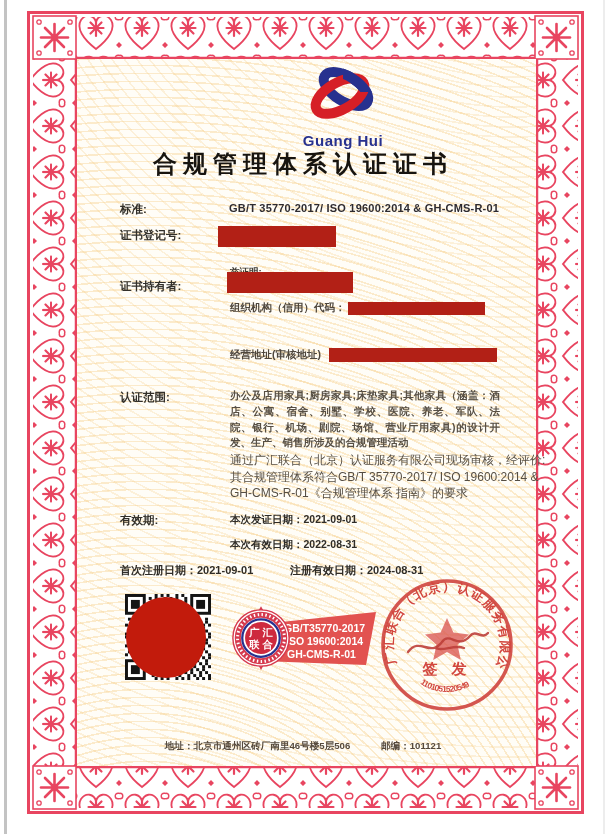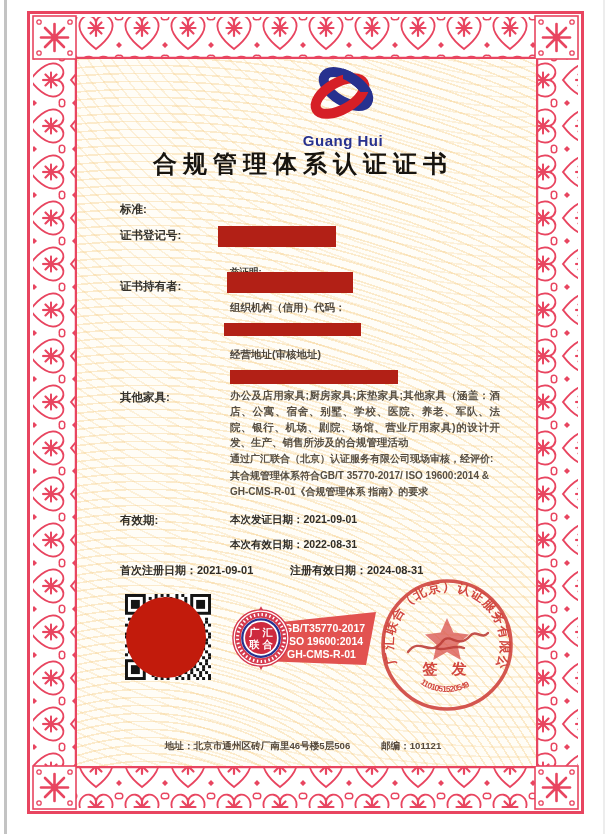--- a/index.html
+++ b/index.html
@@ -20,23 +20,23 @@
   .abs{position:absolute;}
   .logo-wrap{left:0;top:62px;width:606px;text-align:center;padding-left:40px;}
   .logo-text{margin-top:2px;font-size:15px;font-weight:bold;color:#27318f;letter-spacing:.5px;}
   .title{left:0;top:148px;width:606px;text-align:center;font-size:24px;font-weight:800;
          color:#17140f;letter-spacing:6px;box-sizing:border-box;}
   .lbl{font-size:11.5px;font-weight:bold;color:#33302a;}
   .val-std{font-size:11px;font-weight:bold;color:#2e2b30;letter-spacing:.2px;}
   .certify{font-size:9.5px;font-weight:bold;color:#3a362f;}
   .sublbl{font-size:10.5px;font-weight:600;color:#4e463c;}
   .redact{background:#b22016;}
-  .rowflex{display:flex;gap:8px;flex-direction:column;}
+  .rowflex{display:flex;align-items:center;gap:8px;}
   .scope{font-size:10.5px;font-weight:600;color:#564e43;line-height:15.8px;text-align:justify;}
-  .audit{font-size:10px;font-weight:700;color:#564e43;}
+  .audit{font-size:12px;font-weight:400;color:#564e43;}
   .dateline{font-size:10.5px;font-weight:bold;color:#2f2c27;}
   .regline{font-size:11px;font-weight:bold;color:#2f2c27;}
   .footer-para{font-size:9.4px;font-weight:600;color:#55493c;line-height:15.2px;text-align:justify;}
   .addr{left:0;top:740px;width:606px;text-align:center;font-size:9.6px;font-weight:600;color:#55493c;}
   .addr span{margin:0 14px;}
   .qr-seal{border-radius:50%;background:#c21b0c;}
   .stamp{opacity:.93;}
 </style>
 </head>
 <body>
@@ -130,41 +130,42 @@
       <g clip-path="url(#logoclip)">
         <ellipse cx="49" cy="27" rx="25" ry="12.5" fill="none" stroke="#27318f" stroke-width="10" transform="rotate(32 49 27)"></ellipse>
       </g>
     </svg>
     <div class="logo-text">Guang Hui</div>
   </div>
 
   <div class="abs title">合规管理体系认证证书</div>
 
   <div class="abs lbl" style="left:120px;top:202px;">标准:</div>
+  <div class="abs val-std" style="left:229px;top:202px;">GB/T 35770-2017/ ISO 19600:2014 &amp; GH-CMS-R-01</div>
 
   <div class="abs lbl" style="left:120px;top:228px;">证书登记号:</div>
   <div class="abs redact" style="left:218px;top:226px;width:118px;height:21px;"></div>
 
   <div class="abs certify" style="left:230px;top:266px;">兹证明:</div>
 
   <div class="abs lbl" style="left:120px;top:279px;">证书持有者:</div>
   <div class="abs redact" style="left:227px;top:272px;width:126px;height:21px;"></div>
 
   <div class="abs rowflex" style="left:230px;top:301px;">
     <span class="sublbl">组织机构（信用）代码：</span>
     <span class="redact" style="width:137px;height:13px;margin-left:-6px;"></span>
   </div>
 
 
   <div class="abs rowflex" style="left:230px;top:348px;">
     <span class="sublbl">经营地址(审核地址)</span>
     <span class="redact" style="width:168px;height:14px;"></span>
   </div>
 
-  <div class="abs lbl" style="left:120px;top:390px;">其他家具:</div>
+  <div class="abs lbl" style="left:120px;top:390px;">认证范围:</div>
   <div class="abs scope" style="left:230px;top:388px;width:270px;">办公及店用家具;厨房家具;床垫家具;其他家具（涵盖：酒店、公寓、宿舍、别墅、学校、医院、养老、军队、法院、银行、机场、剧院、场馆、营业厅用家具)的设计开发、生产、销售所涉及的合规管理活动</div>
 
   <div class="abs audit" style="left:230px;top:452px;">通过广汇联合（北京）认证服务有限公司现场审核，经评价:</div>
   <div class="abs audit" style="left:230px;top:469px;">其合规管理体系符合GB/T 35770-2017/ ISO 19600:2014 &amp;</div>
   <div class="abs audit" style="left:230px;top:485px;">GH-CMS-R-01《合规管理体系 指南》的要求</div>
 
   <div class="abs lbl" style="left:120px;top:513px;">有效期:</div>
   <div class="abs dateline" style="left:230px;top:513px;">本次发证日期：2021-09-01</div>
   <div class="abs dateline" style="left:230px;top:538px;">本次有效日期：2022-08-31</div>
 

